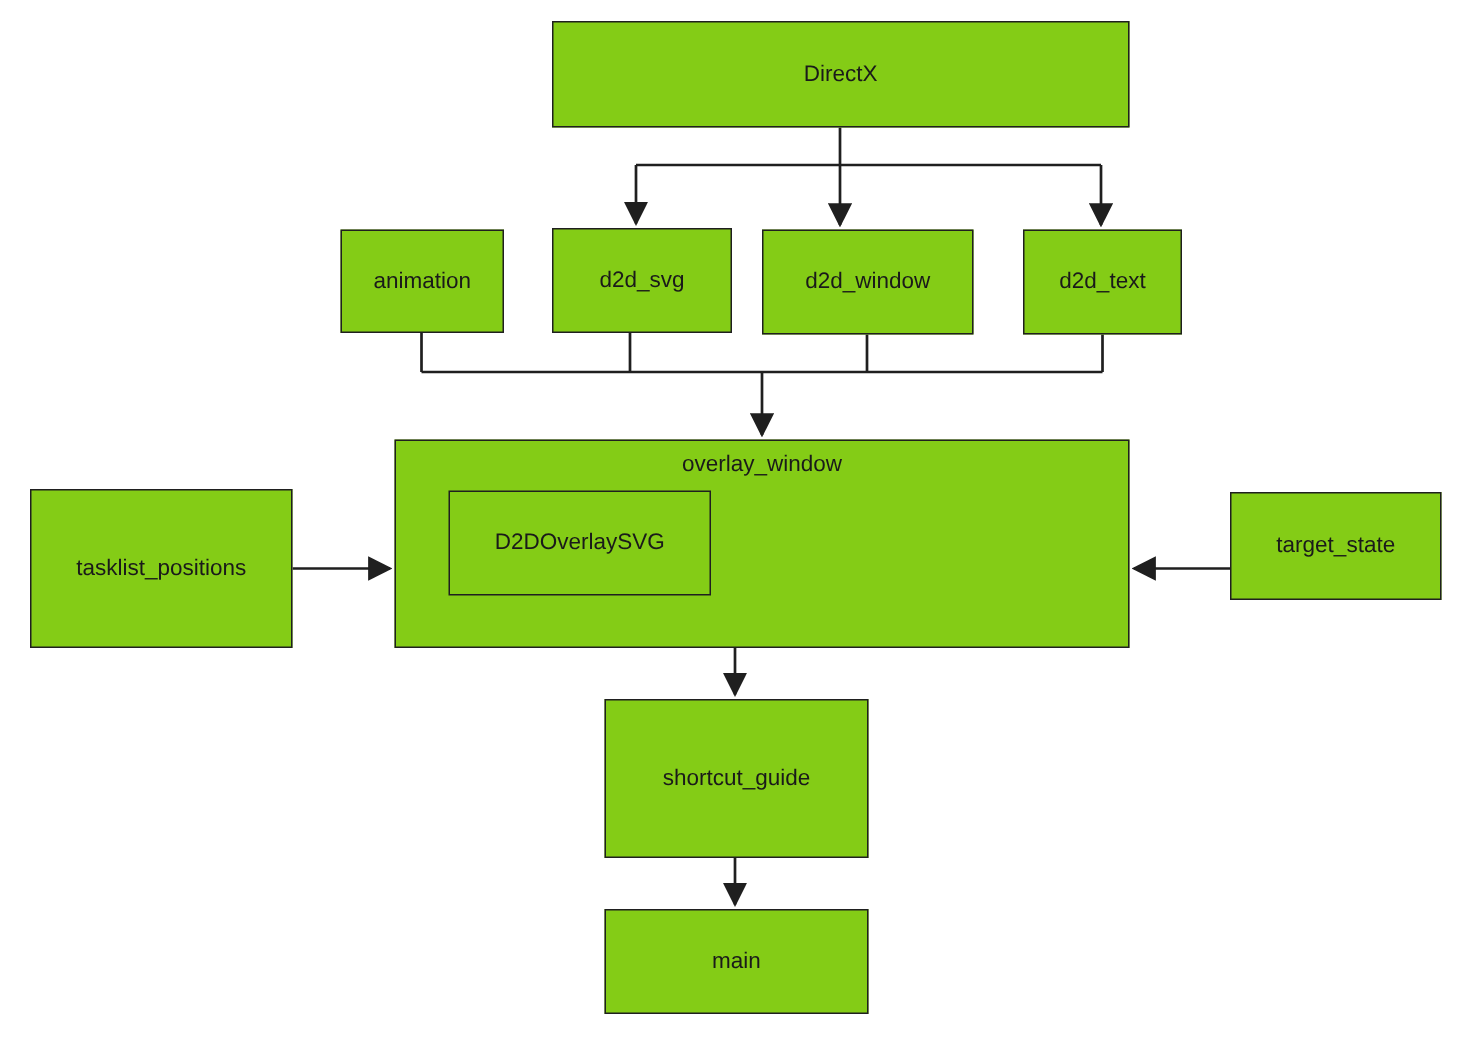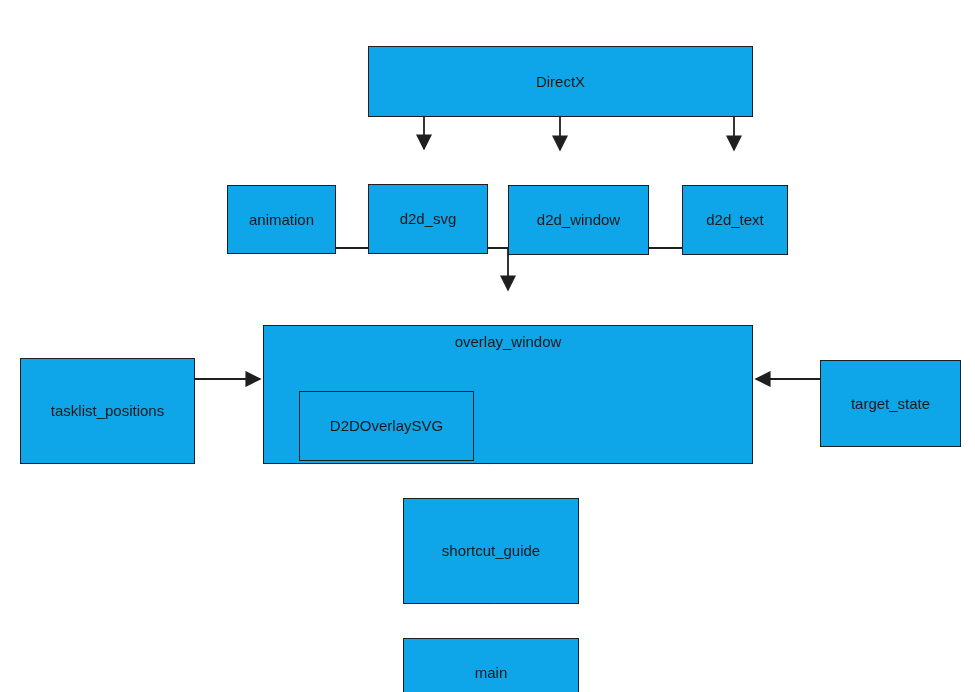--- a/index.html
+++ b/index.html
@@ -19,49 +19,48 @@
   #wires {
     position: absolute;
     left: 0;
     top: 0;
     width: 975px;
     height: 692px;
   }
   .node {
     position: absolute;
     box-sizing: border-box;
-    background: #0ea5e9;
+    background: #84cc16;
     border: 1.6px solid #1f1f1f;
     display: flex;
     align-items: center;
     justify-content: center;
     font-size: 15px;
     line-height: 1.2;
     text-align: center;
     white-space: nowrap;
-    margin-top: 32px;
   }
   
   #n-directx        { left: 368px; top: 14px;  width: 385px; height: 71px; }
   #n-animation      { left: 227px; top: 153px; width: 109px; height: 69px; }
   #n-d2d-svg        { left: 368px; top: 152px; width: 120px; height: 70px; }
   #n-d2d-window     { left: 508px; top: 153px; width: 141px; height: 70px; }
   #n-d2d-text       { left: 682px; top: 153px; width: 106px; height: 70px; text-align: right; }
   #n-overlay-window { left: 263px; top: 293px; width: 490px; height: 139px;
                       display: block; }
   #n-overlay-window .container-label {
     display: block;
     text-align: center;
     padding-top: 7px;
     font-size: 15px;
   }
   #n-overlay-svg    { left: 35px;  top: 33px;  width: 175px; height: 70px; }
   #n-overlay-win    { left: 243px; top: 33px;  width: 211px; height: 70px; }
   #n-tasklist       { left: 20px;  top: 326px; width: 175px; height: 106px; text-align: right; }
-  #n-target         { left: 820px; top: 328px; width: 141px; height: 87px; }
+  #n-target         { left: 820px; top: 328px; width: 141px; height: 72px; }
   #n-shortcut       { left: 403px; top: 466px; width: 176px; height: 106px; }
   #n-main           { left: 403px; top: 606px; width: 176px; height: 70px; }
   .inner { position: absolute; }
 </style>
 </head>
 <body>
 
 <div id="canvas">
 
   <svg id="wires" viewBox="0 0 975 692" xmlns="http://www.w3.org/2000/svg">

